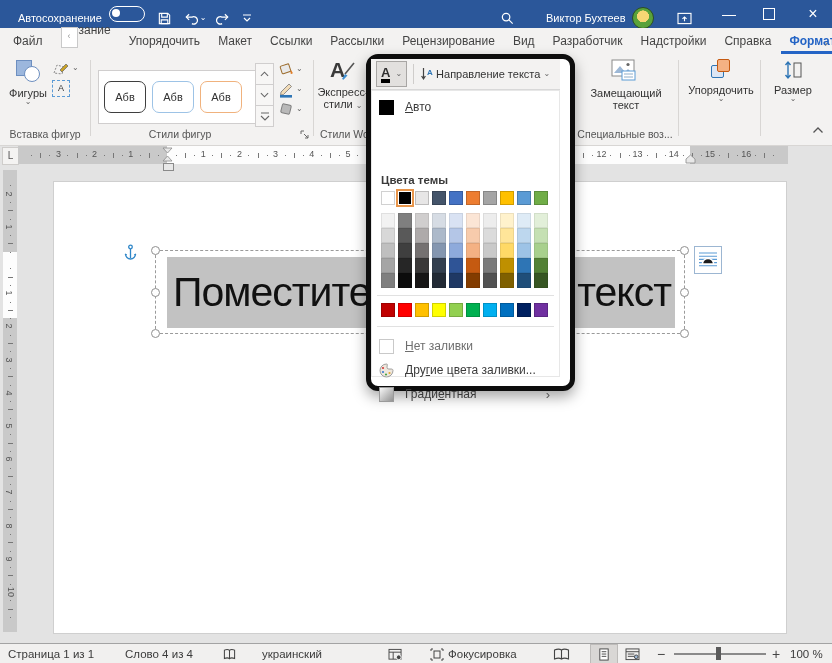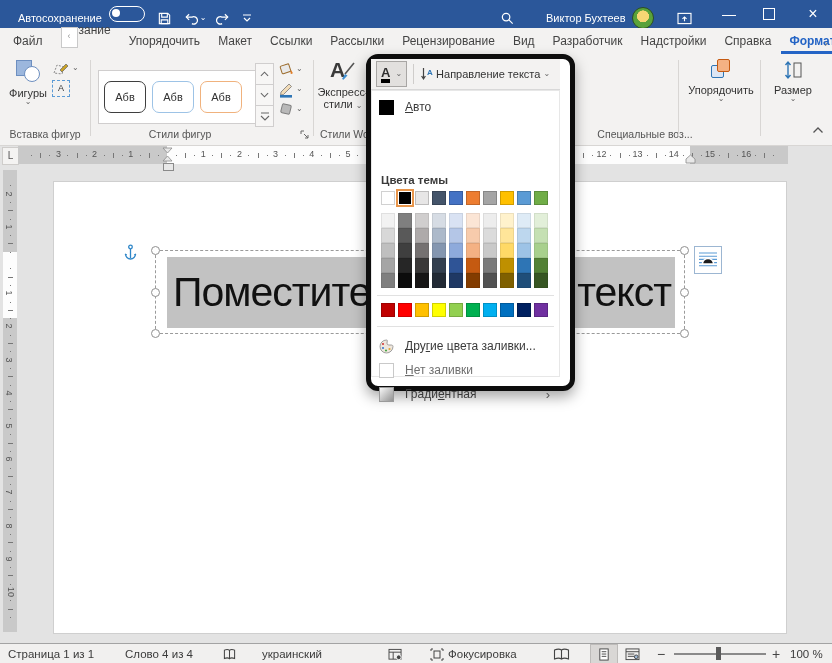--- a/index.html
+++ b/index.html
@@ -214,21 +214,34 @@
             <path d="M16 1l-9 11" stroke="#555" stroke-width="1.6"></path>
             <path d="M7 12l-3 5 1.5.8 4-4.3z" fill="#3f8fd1"></path>
           </svg>
       </span>
       <span style="margin-top:2px;white-space:nowrap">Экспресс-</span>
       <span style="white-space:nowrap"><span>стили</span> <span class="chev">⌄</span></span>
     </div>
     <div class="glabel" style="left:320px;width:46px;overflow:hidden">Стили Wo</div>
 
     <div class="gsep" style="left:572px"></div>
-    <div class="glabel" style="left:595px;width:100px">Специальные воз...</div>
+    <div class="bigbtn" style="left:580px;top:5px;width:92px">
+      <span style="position:relative;width:30px;height:26px">
+        <svg width="26" height="22" viewBox="0 0 26 22">
+            <rect x="1" y="1" width="22" height="16" fill="#fff" stroke="#8a8a8a"></rect>
+            <circle cx="17" cy="5.5" r="1.6" fill="#666"></circle>
+            <path d="M3 14l6-7 5 6 3-3 4 4H3z" fill="#9db8d6"></path>
+            <rect x="11" y="12" width="13" height="9" fill="#fff" stroke="#5b9bd5"></rect>
+            <path d="M13 15h9M13 18h9" stroke="#8faec9"></path>
+          </svg>
+      </span>
+      <span style="margin-top:2px">Замещающий</span>
+      <span>текст</span>
+    </div>
+    <div class="glabel" style="left:575px;width:100px">Специальные воз...</div>
     <div class="gsep" style="left:678px"></div>
 
     <div class="bigbtn" style="left:684px;top:5px;width:74px">
       <span style="position:relative;width:20px;height:22px">
         <span class="abs" style="left:0;top:6px;width:11px;height:11px;border:1px solid #2e75b5;background:#dce6f4;border-radius:2px"></span>
         <span class="abs" style="left:6px;top:0;width:11px;height:11px;border:1px solid #c55a11;background:#f4b183;border-radius:2px"></span>
       </span>
       <span style="margin-top:3px">Упорядочить</span>
       <span class="chev">⌄</span>
     </div>
@@ -557,36 +570,36 @@
           <span class="sw" style="background: rgb(255, 192, 0);"></span>
           <span class="sw" style="background: rgb(255, 255, 0);"></span>
           <span class="sw" style="background: rgb(146, 208, 80);"></span>
           <span class="sw" style="background: rgb(0, 176, 80);"></span>
           <span class="sw" style="background: rgb(0, 176, 240);"></span>
           <span class="sw" style="background: rgb(0, 112, 192);"></span>
           <span class="sw" style="background: rgb(0, 32, 96);"></span>
           <span class="sw" style="background: rgb(112, 48, 160);"></span>
         </div>
       <div class="mdiv"></div>
+      <div class="menuitem" style="color:#6e6e6e">
+        <span class="micon" style="background:#fff;box-shadow:inset 0 0 0 1px #c9c9c9"></span>
+        <span><span class="u">Н</span><span>ет заливки</span></span>
+      </div>
       <div class="menuitem">
         <span class="micon">
           <svg width="15" height="15" viewBox="0 0 15 15">
               <path d="M7.5 1A6.5 6.5 0 1 0 14 7.5c0-1.2-1-1.5-2-1.5H9.8A1.8 1.8 0 0 1 8 4.2C8 2.5 9 1 7.5 1z" fill="#efe7dd" stroke="#8a8a8a" stroke-width=".8"></path>
               <circle cx="4" cy="5" r="1.1" fill="#d23b3b"></circle>
               <circle cx="4" cy="9" r="1.1" fill="#3b7bd2"></circle>
               <circle cx="7" cy="11.5" r="1.1" fill="#47a547"></circle>
               <circle cx="10.5" cy="10" r="1.1" fill="#e2a62f"></circle>
             </svg>
         </span>
         <span><span>Дру</span><span class="u">г</span><span>ие цвета заливки...</span></span>
       </div>
-      <div class="menuitem" style="color:#6e6e6e">
-        <span class="micon" style="background:#fff;box-shadow:inset 0 0 0 1px #c9c9c9"></span>
-        <span><span class="u">Н</span><span>ет заливки</span></span>
-      </div>
       <div class="menuitem">
         <span class="micon" style="background:linear-gradient(135deg,#ffffff 0%,#8a8a8a 100%);box-shadow:inset 0 0 0 1px #9a9a9a"></span>
         <span><span>Гради</span><span class="u">е</span><span>нтная</span></span>
         <span style="margin-left:auto;margin-right:10px;color:#555;font-size:13px">›</span>
       </div>
     </div>
   </div>
 
   <div class="statusbar">
     <span class="sb" style="left:8px">Страница 1 из 1</span>

